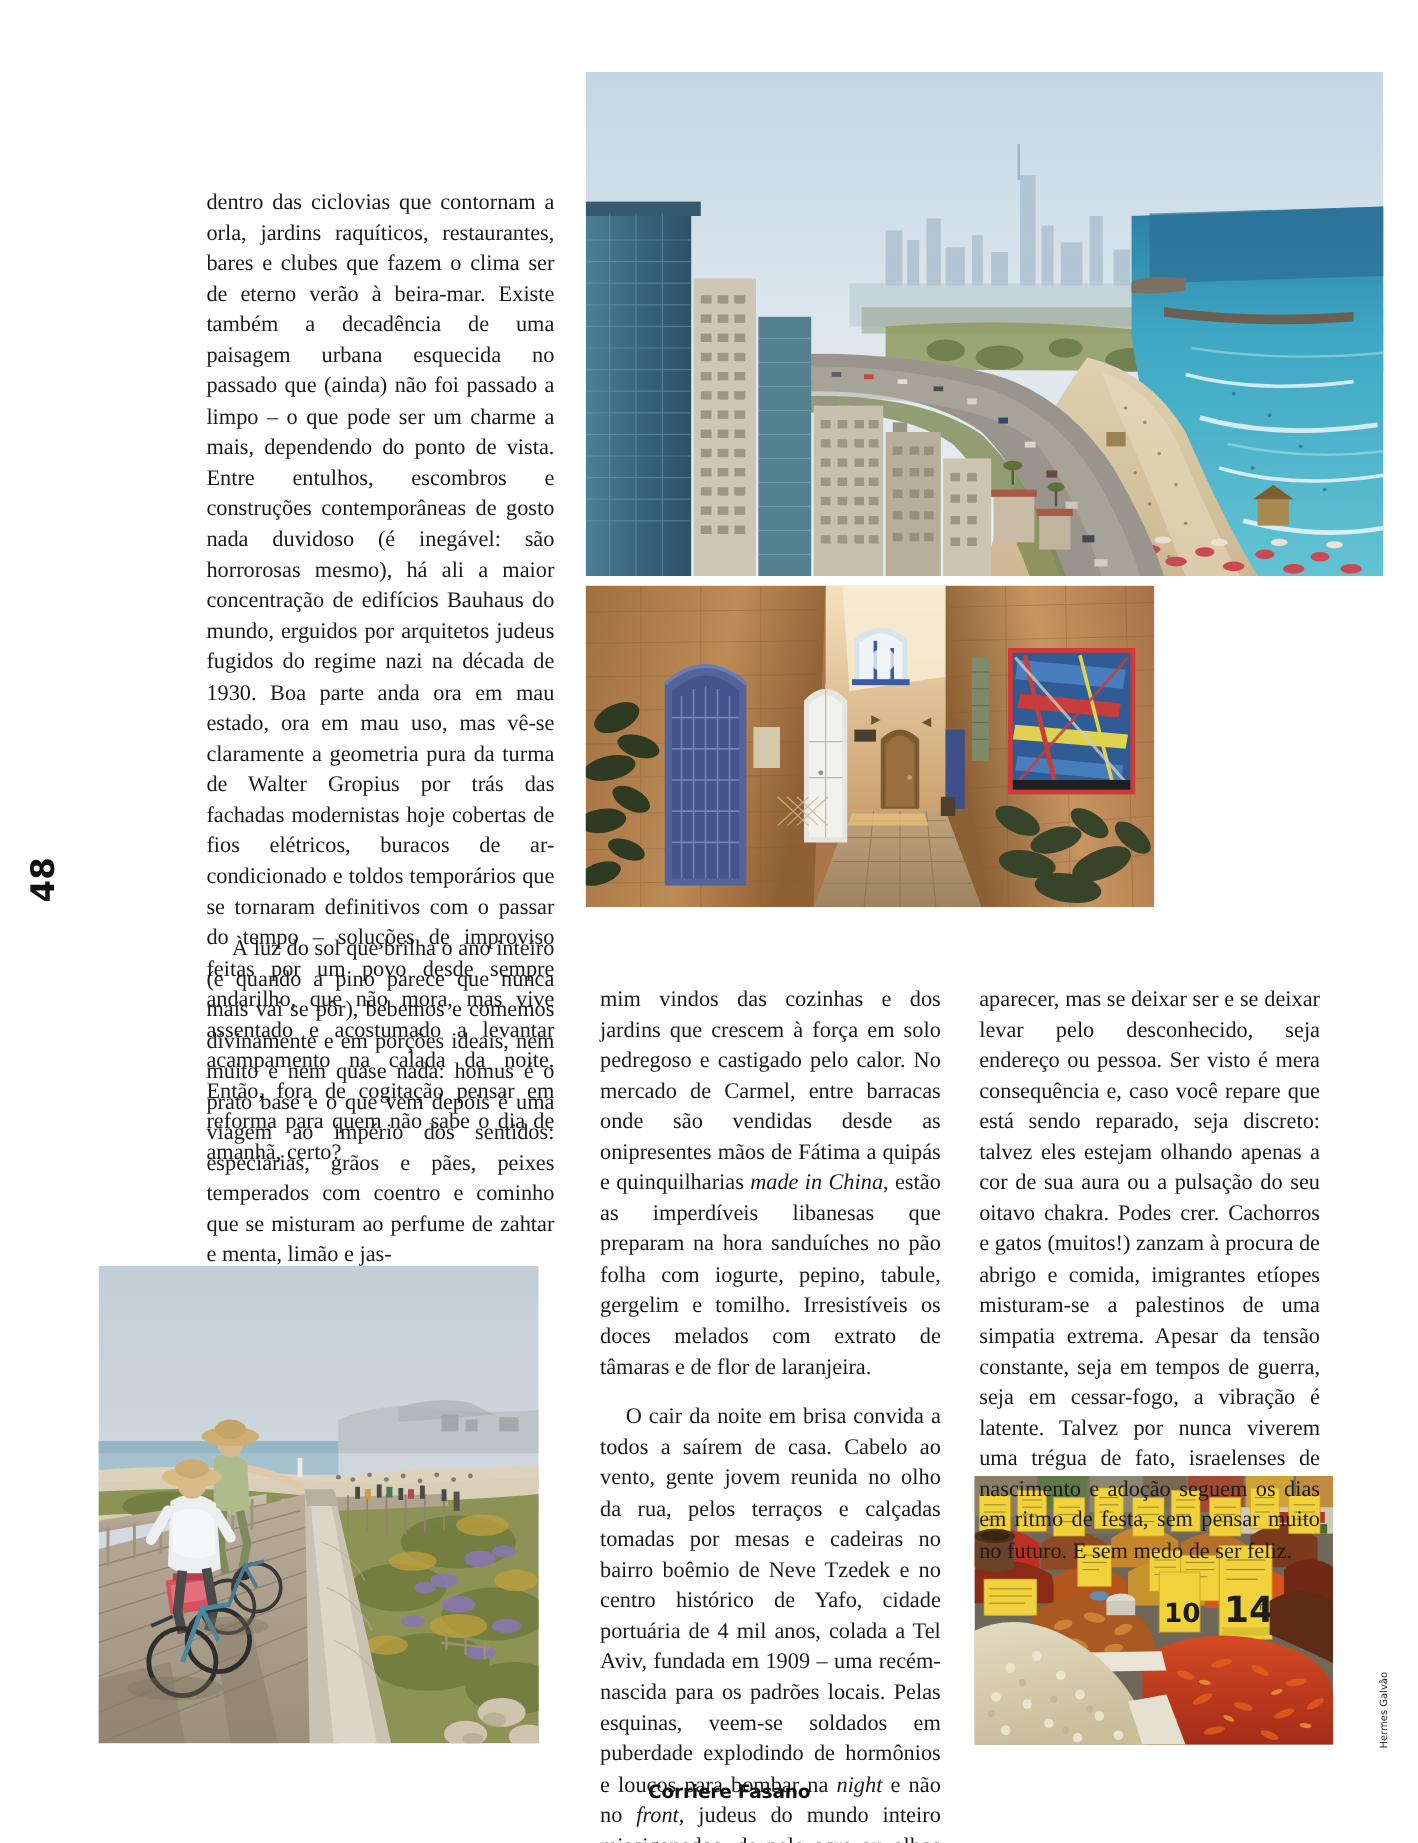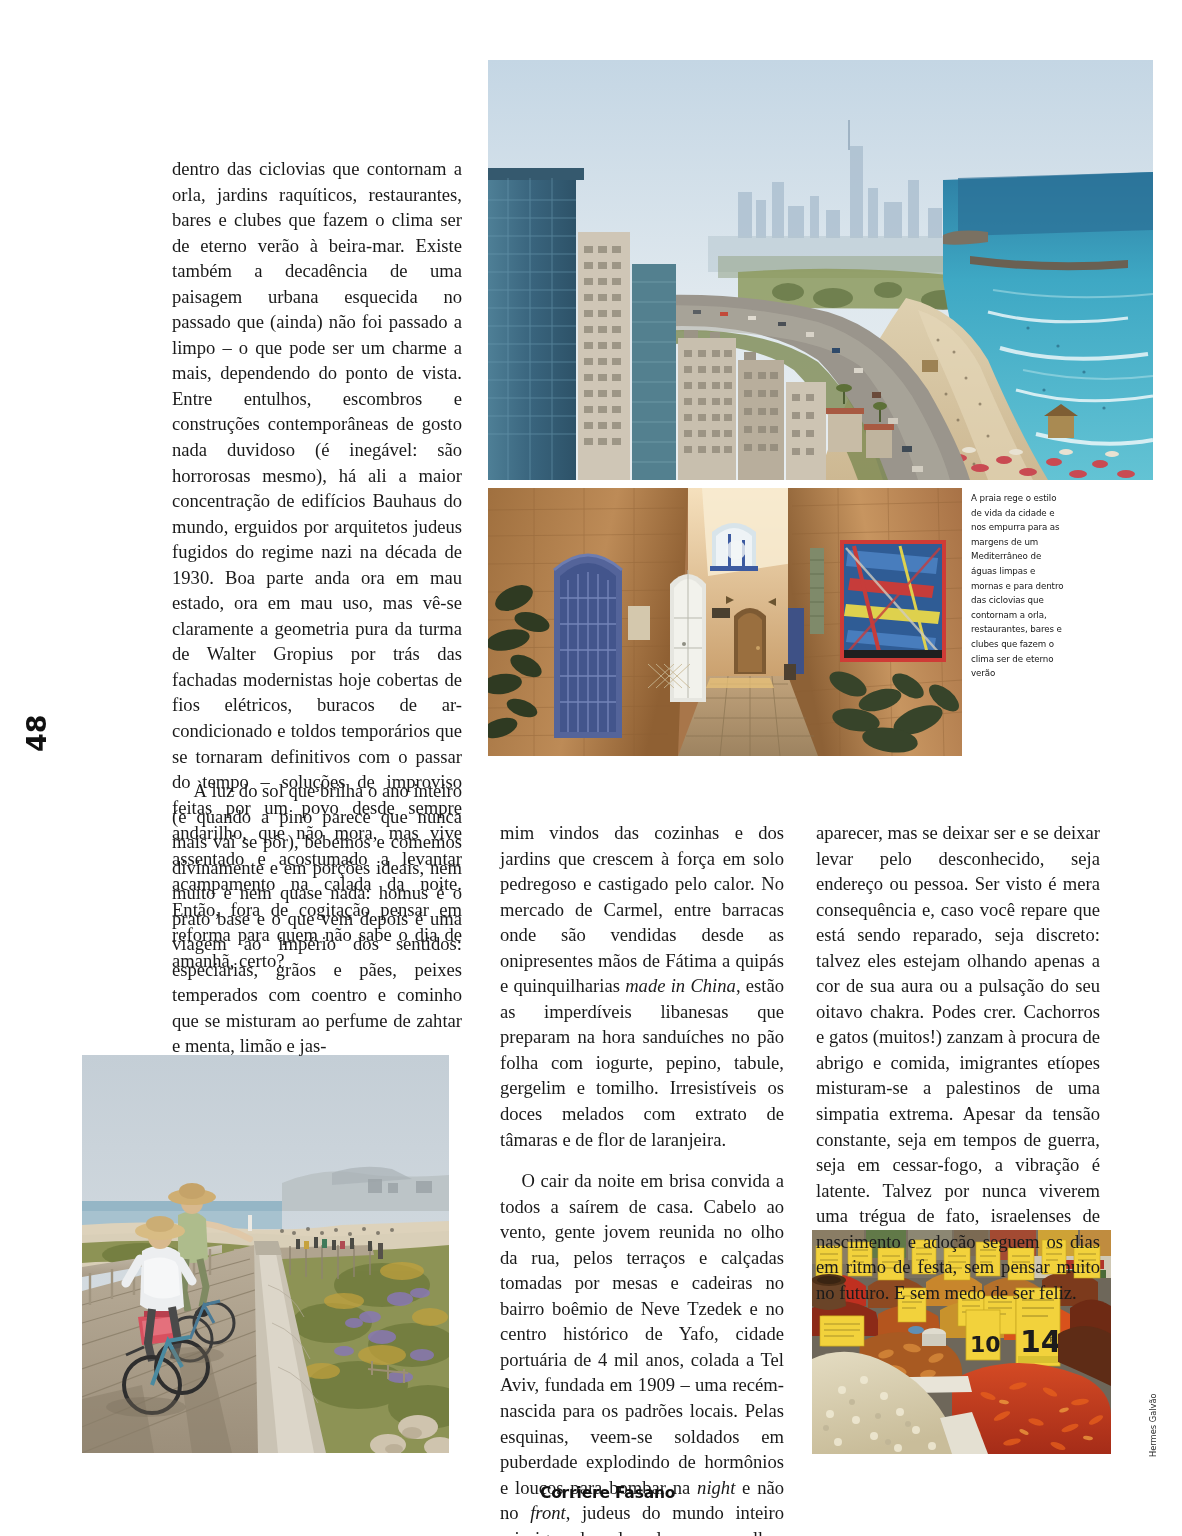--- a/index.html
+++ b/index.html
@@ -1034,21 +1034,20 @@
 
   <div class="col" id="col2">
     <p><span>mim vindos das cozinhas e dos jardins que crescem à força em solo pedregoso e castigado pelo calor. No mercado de Carmel, entre barracas onde são vendidas desde as onipresentes mãos de Fátima a quipás e quinquilharias </span><i>made in China</i><span>, estão as imperdíveis libanesas que preparam na hora sanduíches no pão folha com iogurte, pepino, tabule, gergelim e tomilho. Irresistíveis os doces melados com extrato de tâmaras e de flor de laranjeira.</span></p>
     <p class="indent"><span>O cair da noite em brisa convida a todos a saírem de casa. Cabelo ao vento, gente jovem reunida no olho da rua, pelos terraços e calçadas tomadas por mesas e cadeiras no bairro boêmio de Neve Tzedek e no centro histórico de Yafo, cidade portuária de 4 mil anos, colada a Tel Aviv, fundada em 1909 – uma recém-nascida para os padrões locais. Pelas esquinas, veem-se soldados em puberdade explodindo de hormônios e loucos para bombar na </span><i>night</i><span> e não no </span><i>front</i><span>, judeus do mundo inteiro miscigenados, de pele ocre ou olhos azuis, sardas e pestanas longas, com olhares profundos e papo firme. Lá, onde os hipsters nem têm vez, a ordem é não</span></p>
   </div>
 
   <div class="col" id="col3">
     <p>aparecer, mas se deixar ser e se deixar levar pelo desconhecido, seja endereço ou pessoa. Ser visto é mera consequência e, caso você repare que está sendo reparado, seja discreto: talvez eles estejam olhando apenas a cor de sua aura ou a pulsação do seu oitavo chakra. Podes crer. Cachorros e gatos (muitos!) zanzam à procura de abrigo e comida, imigrantes etíopes misturam-se a palestinos de uma simpatia extrema. Apesar da tensão constante, seja em tempos de guerra, seja em cessar-fogo, a vibração é latente. Talvez por nunca viverem uma trégua de fato, israelenses de nascimento e adoção seguem os dias em ritmo de festa, sem pensar muito no futuro. E sem medo de ser feliz.</p>
   </div>
 
-  <div id="caption">A praia rege o estilo de vida da cidade e nos empurra para as margens de um Mediterrâneo de águas limpas e mornas e para dentro das ciclovias que contornam a orla, restaurantes, bares e clubes que fazem o clima ser de eterno verão</div>
 
   <div id="folio">48</div>
 
   <div id="footer">Corriere Fasano</div>
 
   <div id="credit">Hermes Galvão</div>
 
 </div>
 
 </body></html>

